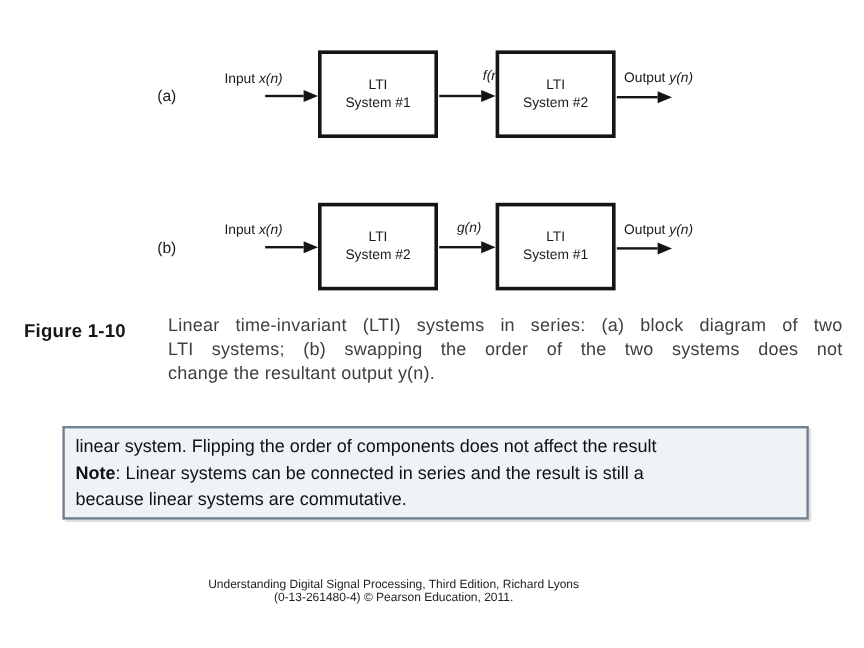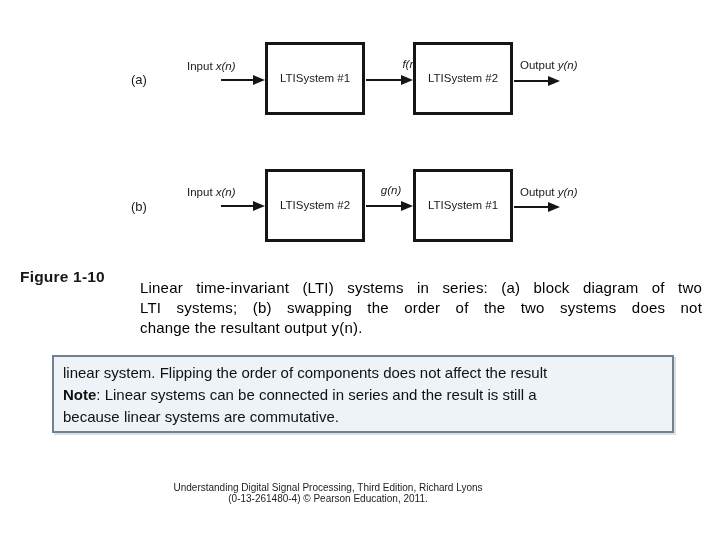--- a/index.html
+++ b/index.html
@@ -41,21 +41,21 @@
   .math { font-style: italic; }
 
   .lti-box {
     position: absolute;
     box-sizing: border-box;
     width: 100px;
     height: 73px;
     border: 3px solid var(--ink, #151515);
     background: #ffffff;
     display: flex;
-    flex-direction: row;
+    flex-direction: column;
     align-items: center;
     justify-content: center;
     font-size: 11.5px;
     line-height: 15px;
     text-align: center;
     color: #1a1a1a;
   }
 
   .arrow {
     position: absolute;
@@ -107,26 +107,26 @@
     top: 268px;
     font-size: 15.5px;
     font-weight: bold;
     letter-spacing: 0.2px;
     color: #161616;
     white-space: nowrap;
   }
   .figure-caption {
     position: absolute;
     left: 140px;
-    top: 278px;
+    top: 262px;
     width: 562px;
     font-size: 15px;
     line-height: 20px;
     letter-spacing: 0.2px;
-    color: #000000;
+    color: #404040;
   }
   .figure-caption .cap-line { display: block; }
   .figure-caption .cap-just {
     text-align: justify;
     text-align-last: justify;
   }
 
   
   .note-box {
     position: absolute;

